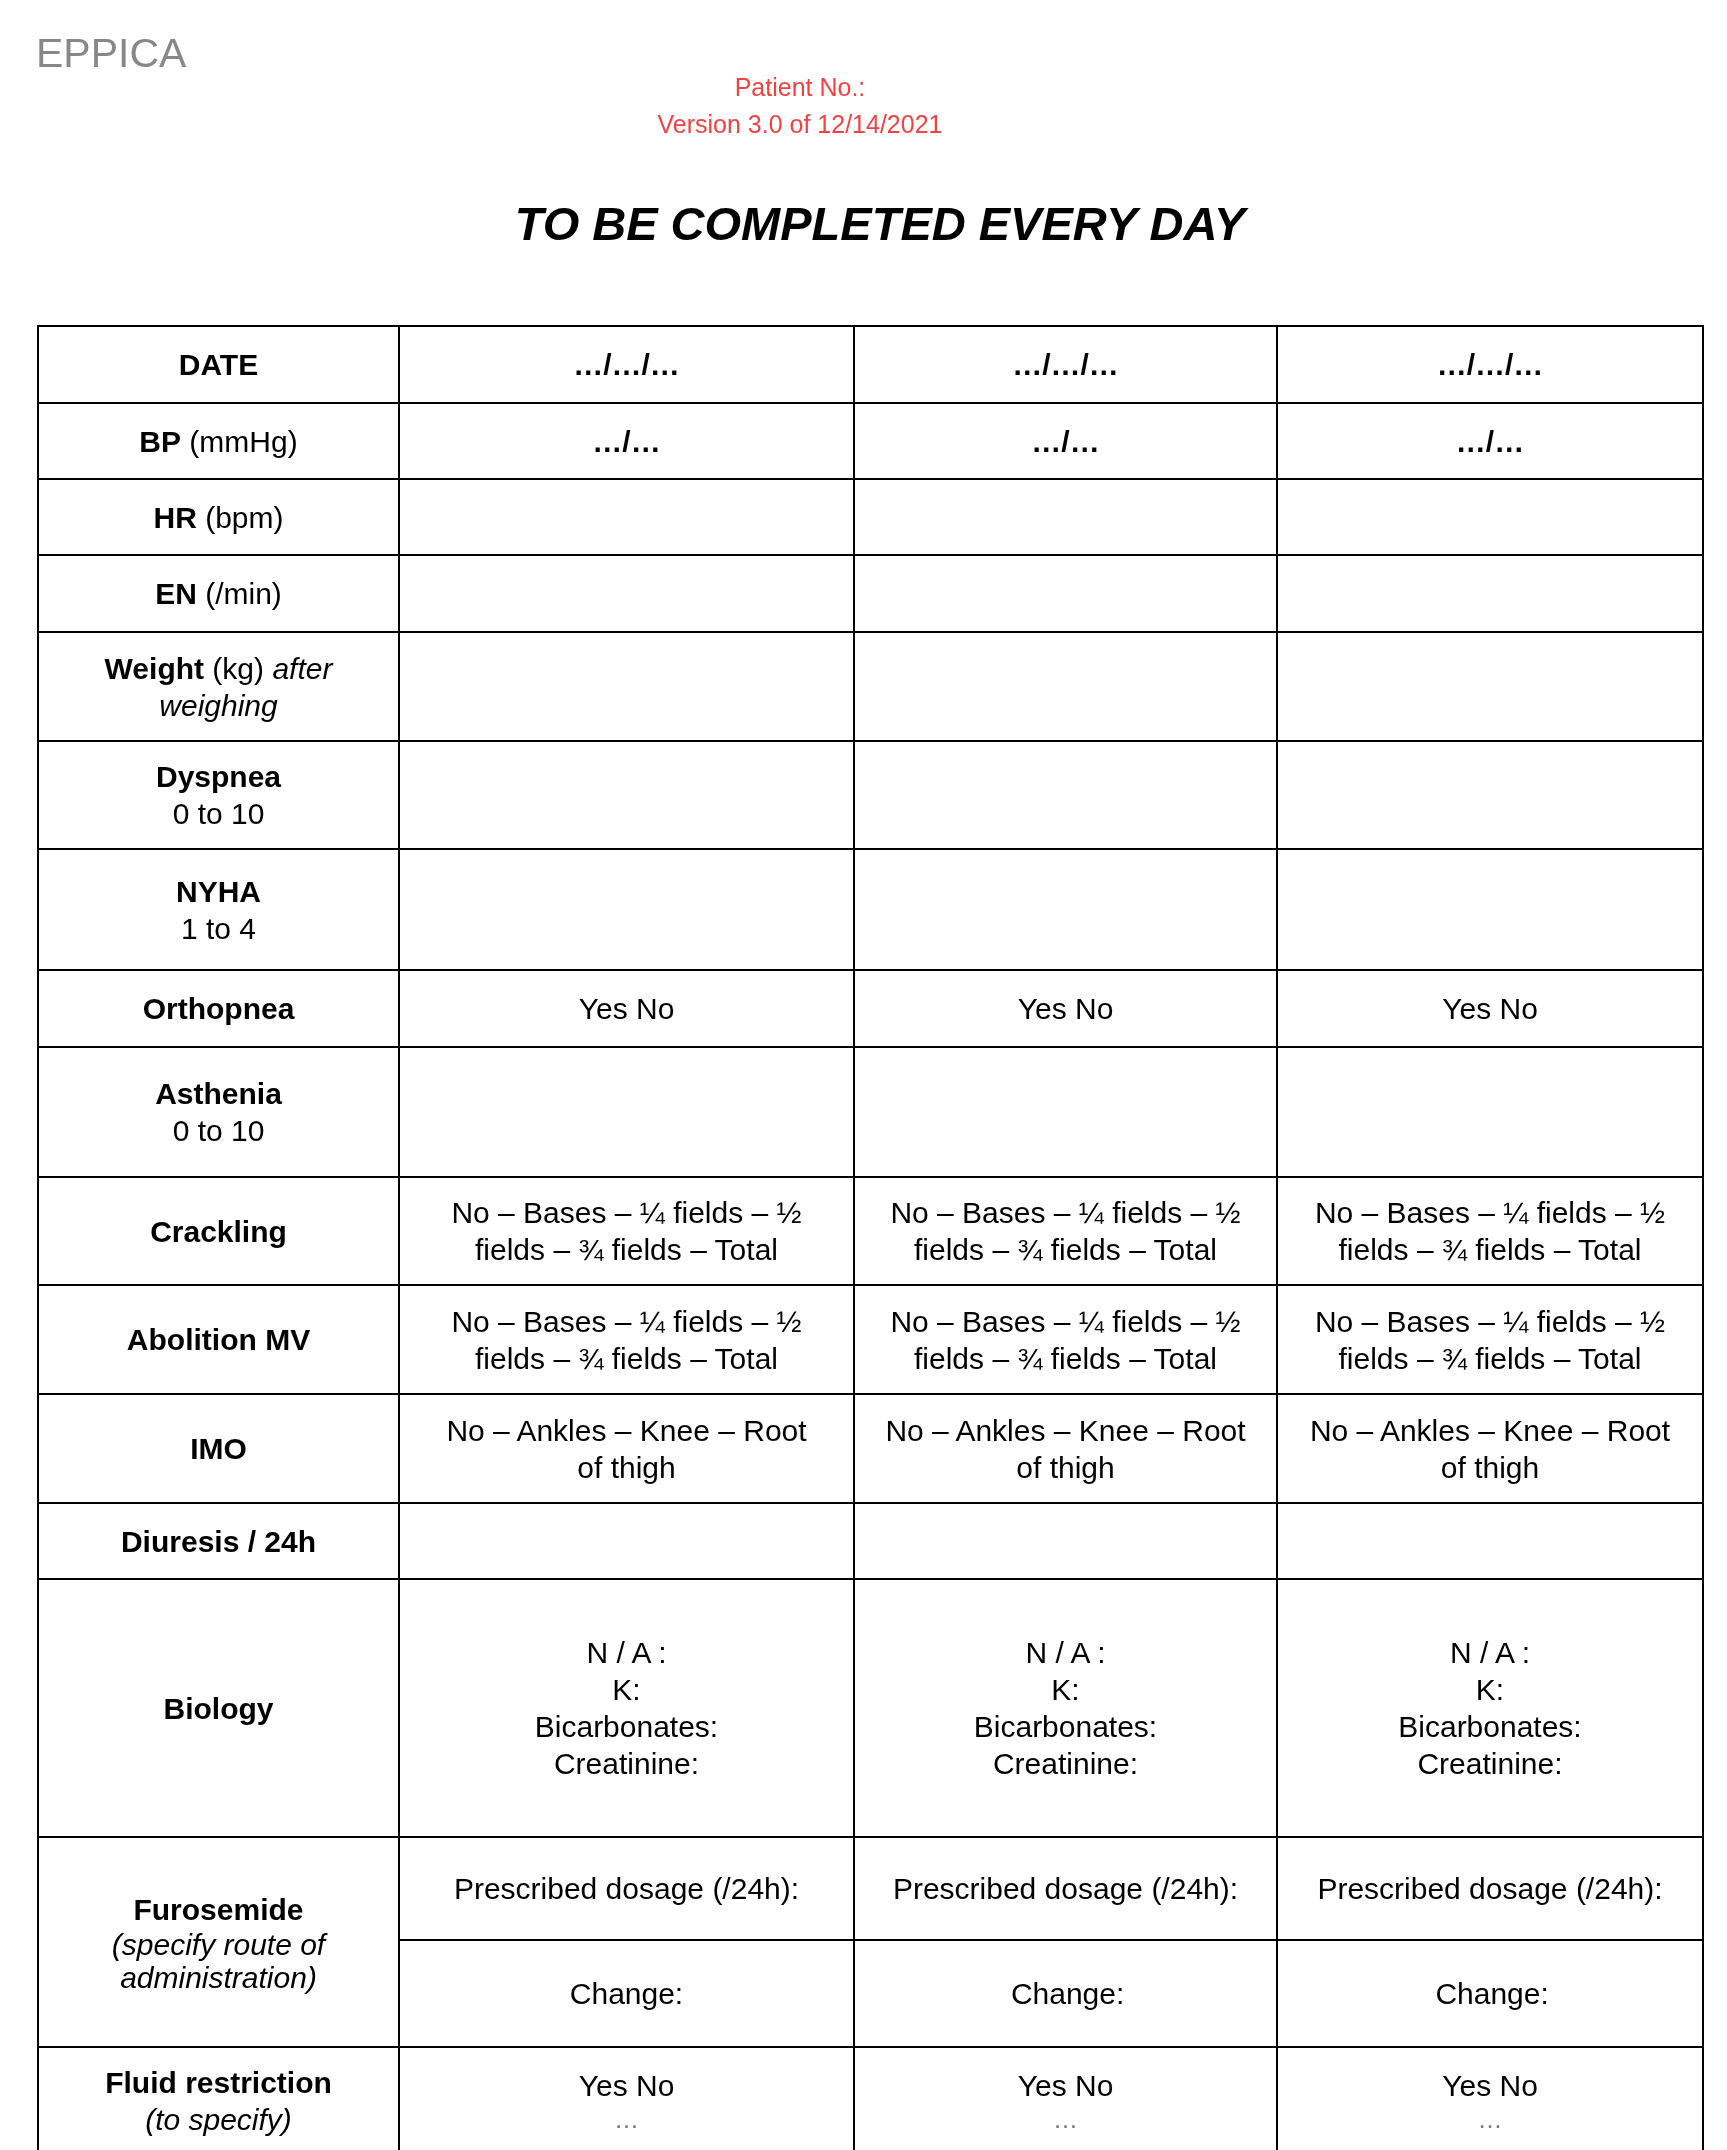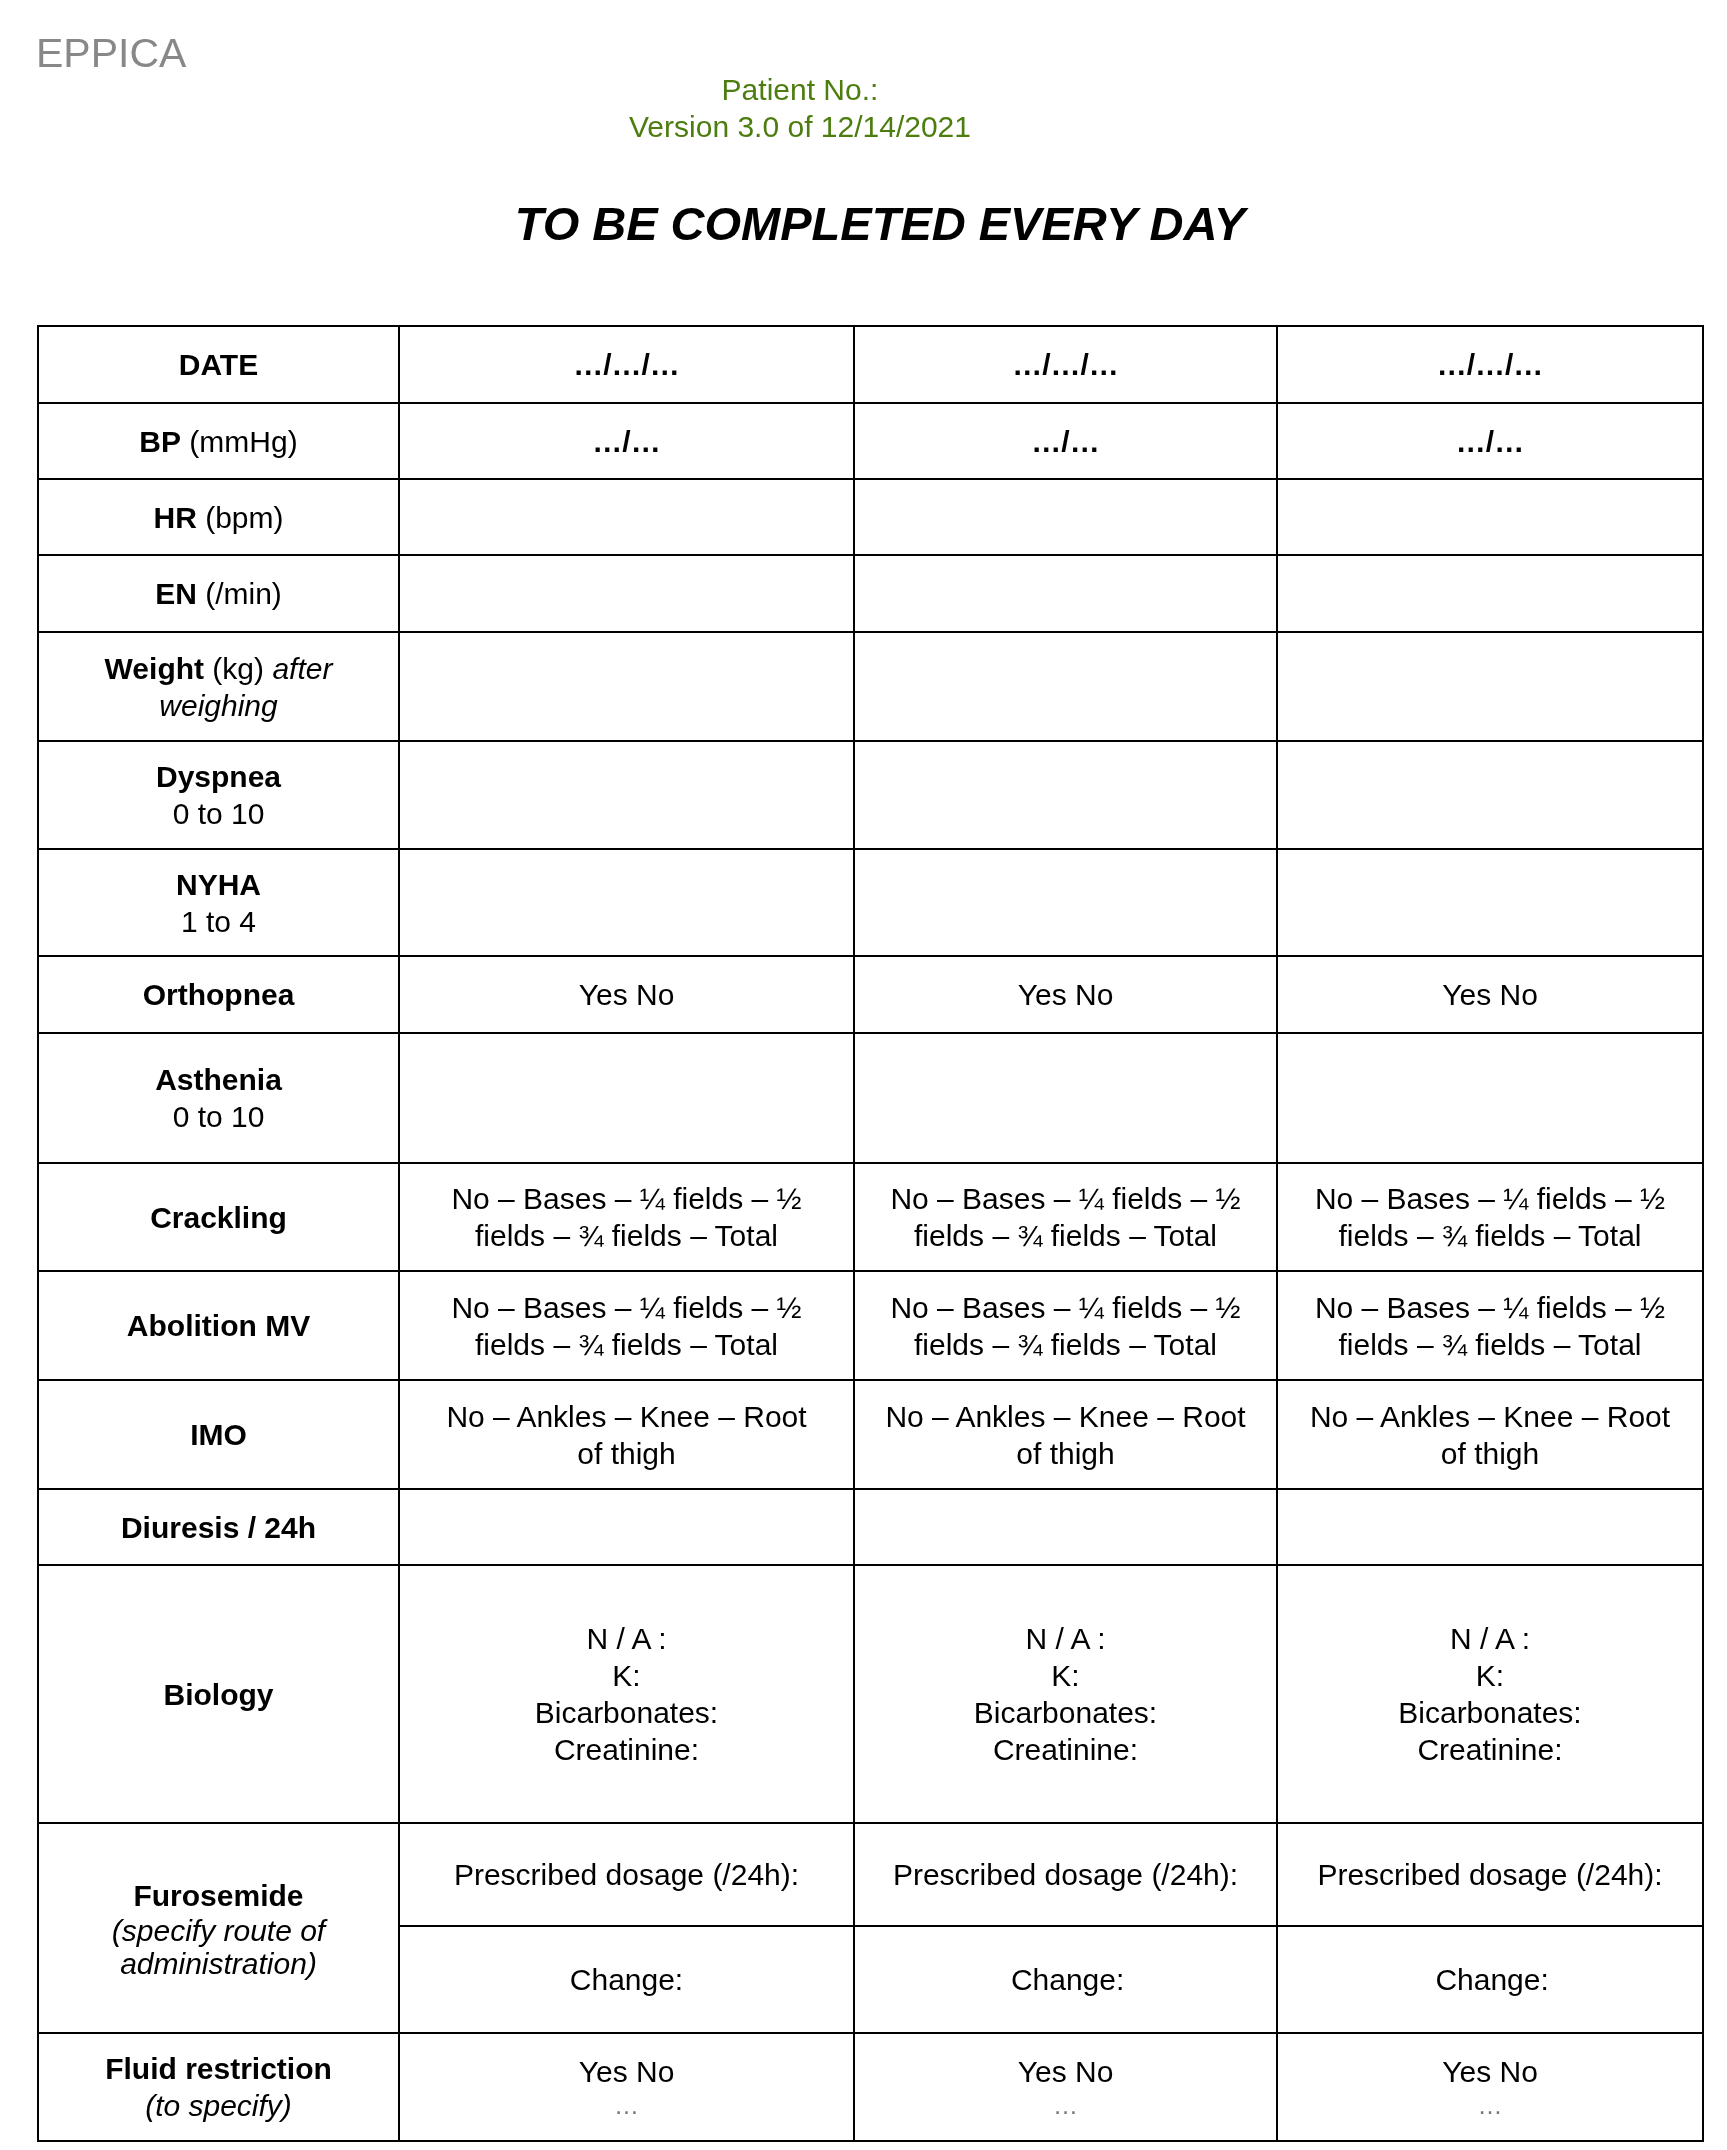--- a/index.html
+++ b/index.html
@@ -1,19 +1,19 @@
 <!DOCTYPE html>
 <html style="font-size:8.3px"><head>
 <meta charset="utf-8">
 <style>
   html, body { margin: 0; padding: 0; background: #ffffff; }
   body { width: 1728px; height: 2151px; position: relative; overflow: hidden;
          font-family: "Liberation Sans", sans-serif; color: #000; }
   .hdr-brand { position: absolute; left: 36px; top: 30px; font-size: 41px; color: #888888; }
-  .hdr-center { position: absolute; left: 0; width: 1600px; text-align: center; color: #4d7c0f; font-size: 30px; }
+  .hdr-center { position: absolute; left: 0; width: 1600px; text-align: center; color: #ef4444; font-size: 25px; }
   .hdr-patient { top: 73px; }
   .hdr-version { top: 110px; }
   .title { position: absolute; left: 16px; width: 1728px; top: 196px; text-align: center;
            font-size: 47px; font-weight: bold; font-style: italic; }
   table.form { position: absolute; left: 37px; top: 325px; border-collapse: collapse;
                table-layout: fixed; width: 1666px; }
   table.form td { border: 2.6px solid #000; padding: 0; vertical-align: middle; text-align: center;
                   font-size: 30px; line-height: 37px; }
   .b { font-weight: bold; }
   .i { font-style: italic; }
@@ -81,21 +81,21 @@
   <tr style="height:108px">
     <td>
           <span class="b sub">Dyspnea</span>
           <span class="sub">0 to 10</span>
         </td>
     <td></td>
     <td></td>
     <td></td>
   </tr>
 
-  <tr style="height:107px">
+  <tr style="height:121px">
     <td>
           <span class="b sub">NYHA</span>
           <span class="sub">1 to 4</span>
         </td>
     <td></td>
     <td></td>
     <td></td>
   </tr>
 
   <tr style="height:77px">

